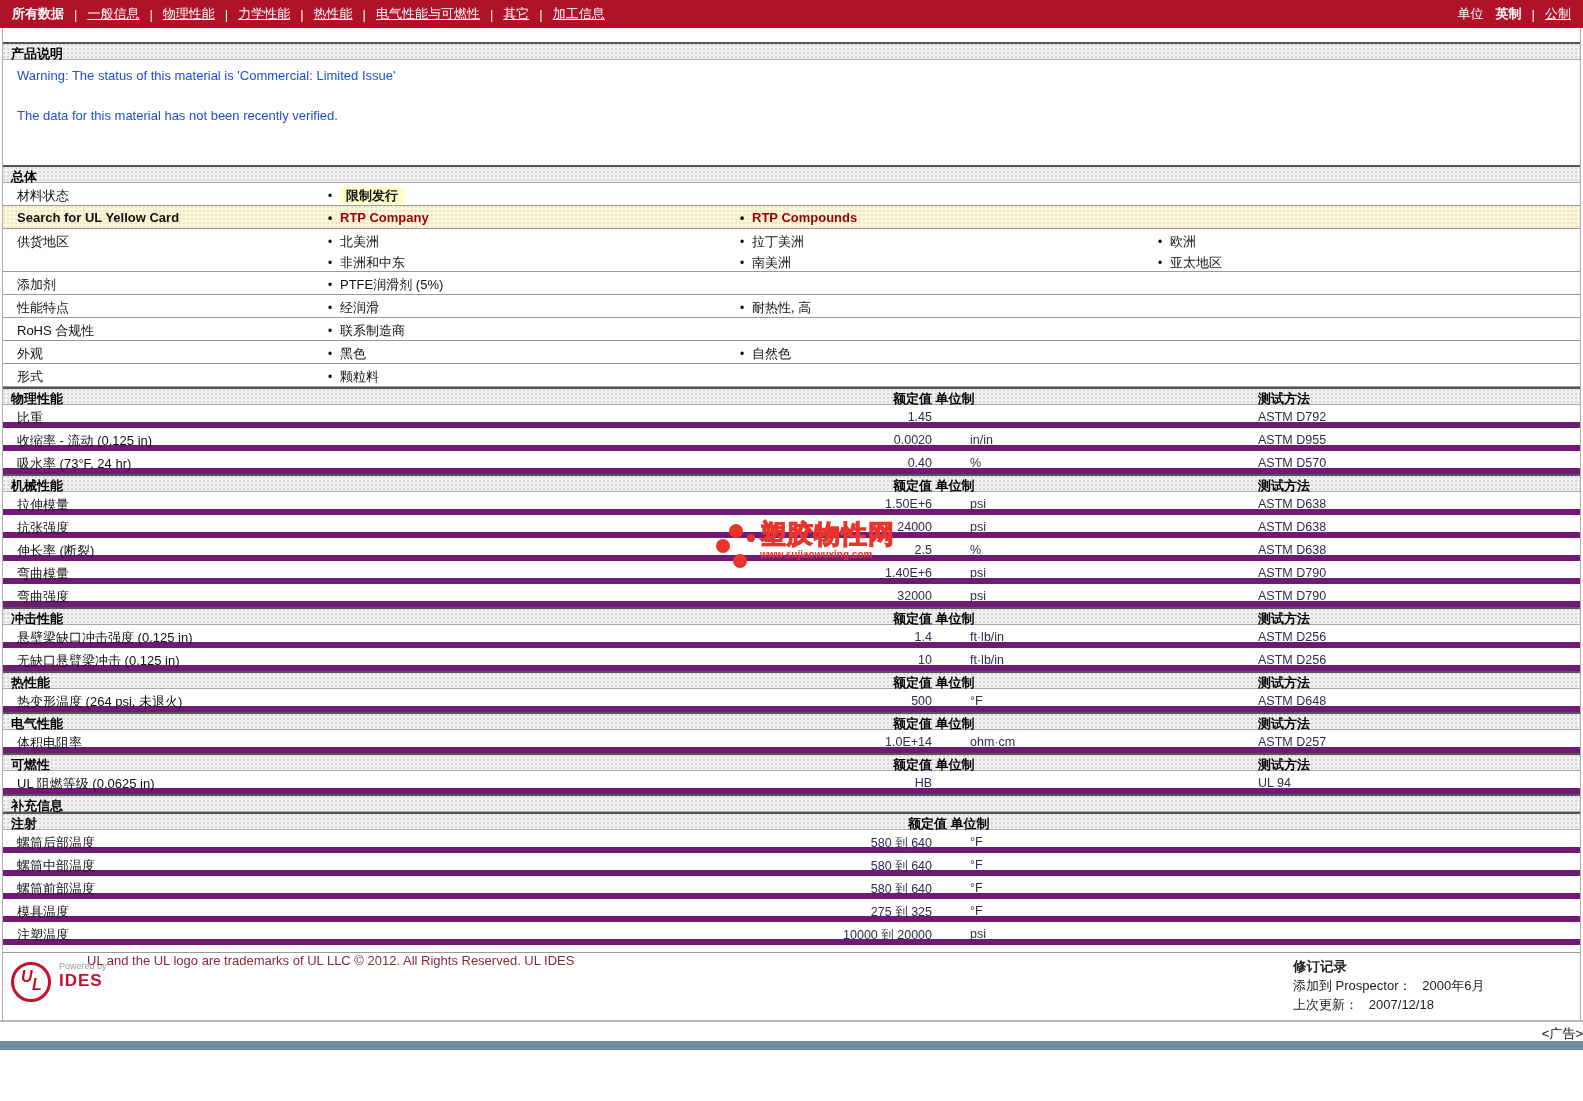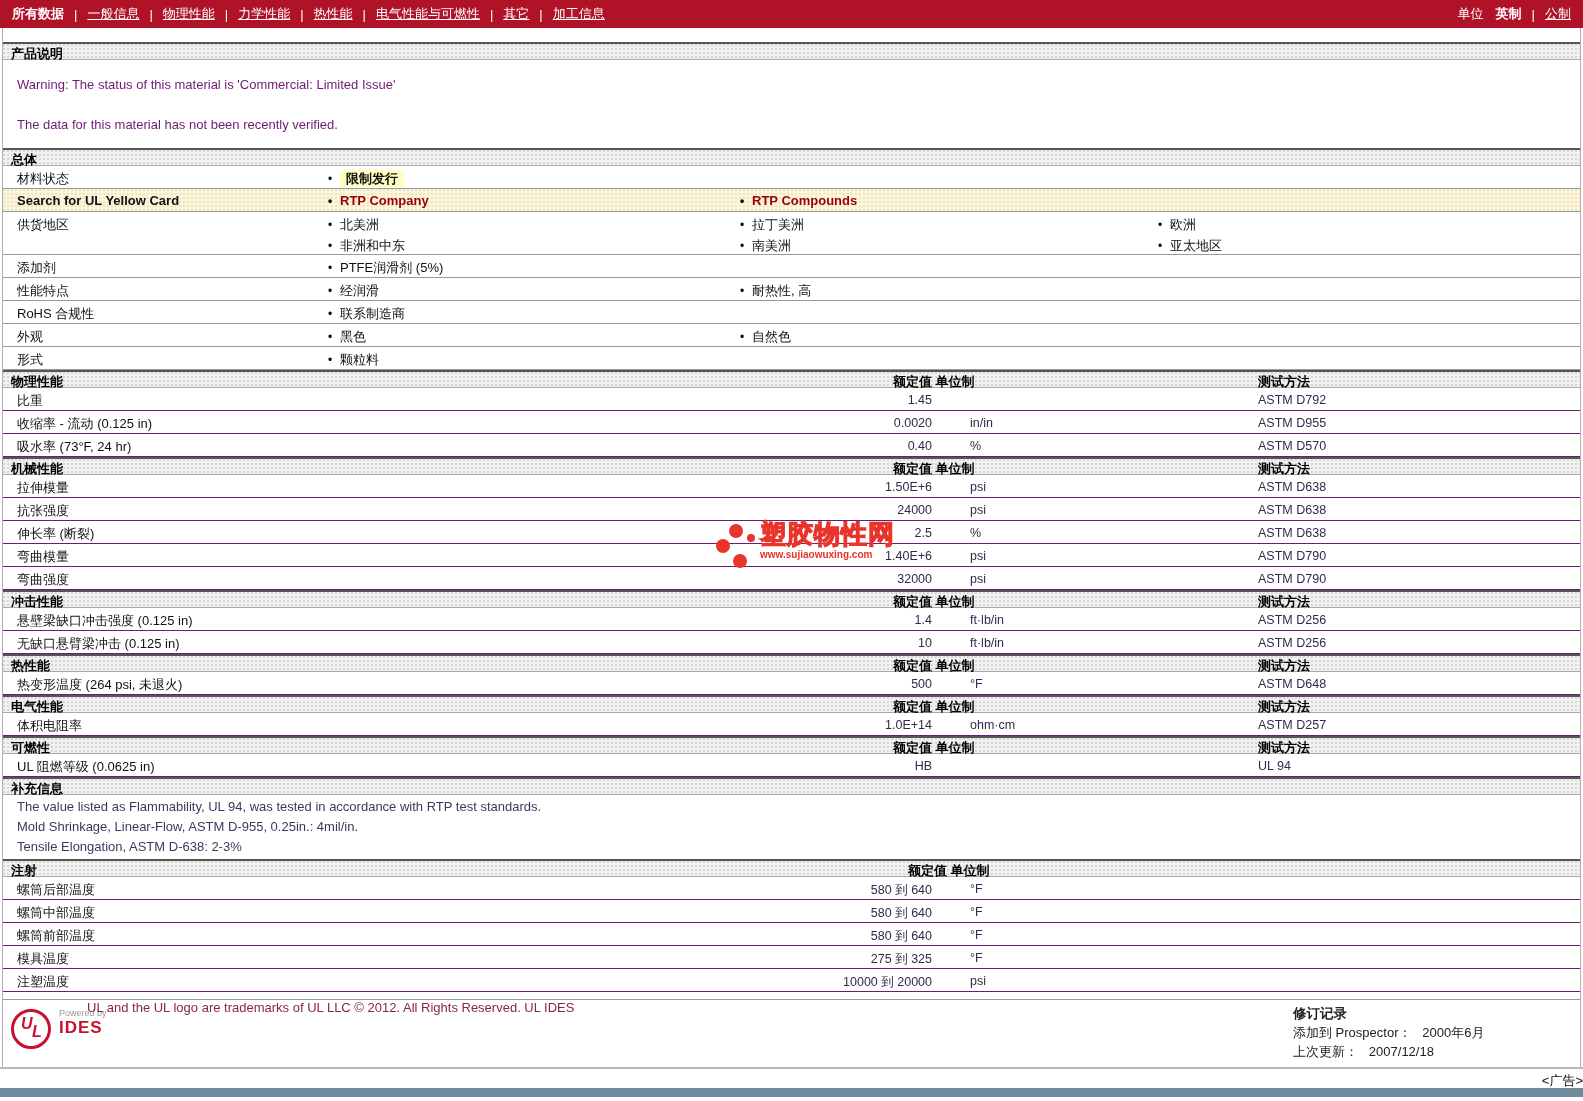--- a/index.html
+++ b/index.html
@@ -22,41 +22,41 @@
     border-top:2px solid #555; border-bottom:1px solid #a8a8a8;
     background-color:#f1f1f1;
     background-image:radial-gradient(circle at 1px 1px,#d6d6d6 0.9px,transparent 1.2px);
     background-size:4px 4px; }
   .sec-title { position:absolute; left:8px; top:1px; }
   .h-val { position:absolute; left:890px; top:1px; font-weight:bold; }
   .h-val2 { position:absolute; left:905px; top:1px; font-weight:bold; }
   .h-method { position:absolute; left:1255px; top:1px; font-weight:bold; }
 
   
-  .desc-block { height:88px; padding-top:15px; color:#701a75; font-size:13px; }
+  .desc-block { height:105px; padding-top:6px; color:#1d4ed8; font-size:13px; }
   .desc-line { height:20px; line-height:20px; padding-left:14px; }
   .supp-block { height:64px; padding-top:2px; color:#3a3a5f; font-size:13px; }
 
   
   .g-row { position:relative; height:23px; border-bottom:1px solid #9a9a9a; font-size:13px; color:#111; }
   .g-row.tall { height:43px; }
   .g-row.yellow { background-color:#fbf6dc;
     background-image:radial-gradient(circle at 1px 1px,#efe5bd 0.9px,transparent 1.2px);
     background-size:4px 4px;font-weight:bold; }
   .g-label { position:absolute; left:14px; top:4px; }
   .b1 { position:absolute; left:325px; top:4px; }
   .b2 { position:absolute; left:737px; top:4px; }
   .b3 { position:absolute; left:1155px; top:4px; }
   .r2  { top:25px; }
   .bullet { display:inline-block; width:12px; color:#000; font-size:12px; }
   .hl { background:#ffffc2; font-weight:bold; padding:1px 6px; }
   .redlink { color:#990000; cursor:pointer; }
 
   
-  .p-row { position:relative; height:23px; border-bottom:1px solid #701a75; font-size:12.5px; color:#2c2c4e; }
+  .p-row { position:relative; height:23px; border-bottom:6px solid #701a75; font-size:12.5px; color:#2c2c4e; }
   .p-name { position:absolute; left:14px; top:4px; color:#111; font-size:13px; }
   .p-val { position:absolute; right:648px; top:5px; }
   .p-unit { position:absolute; left:941px; top:5px;margin-left:26px; }
   .p-method { position:absolute; left:1255px; top:5px; }
 
   
   .footer { position:relative; height:68px; border-top:1px solid #9a9a9a; background:#fff; }
   .ul-logo { position:absolute; left:8px; top:9px; width:40px; height:40px; border:3px solid #C8102E; border-radius:50%; }
   .ul-logo .u { position:absolute; left:7px; top:3px; color:#C8102E; font-weight:bold; font-style:italic; font-size:16px; }
   .ul-logo .l { position:absolute; left:18px; top:11px; color:#C8102E; font-weight:bold; font-style:italic; font-size:16px; }
@@ -272,25 +272,20 @@
     </div>
     <div class="p-row">
       <span class="p-name">UL 阻燃等级  (0.0625 in)</span>
       <span class="p-val">HB</span>
       <span class="p-unit"></span>
       <span class="p-method">UL 94</span>
     </div>
 
     <div class="sec-hdr">
       <span class="sec-title">补充信息</span>
-    </div>
-    <div class="supp-block">
-      <div class="desc-line">The value listed as Flammability, UL 94, was tested in accordance with RTP test standards.</div>
-      <div class="desc-line">Mold Shrinkage, Linear-Flow, ASTM D-955, 0.25in.: 4mil/in.</div>
-      <div class="desc-line">Tensile Elongation, ASTM D-638: 2-3%</div>
     </div>
 
     <div class="sec-hdr">
       <span class="sec-title">注射</span>
       <span class="h-val2">额定值 单位制</span>
     </div>
     <div class="p-row">
       <span class="p-name">螺筒后部温度</span>
       <span class="p-val">580 到  640</span>
       <span class="p-unit">°F</span>

